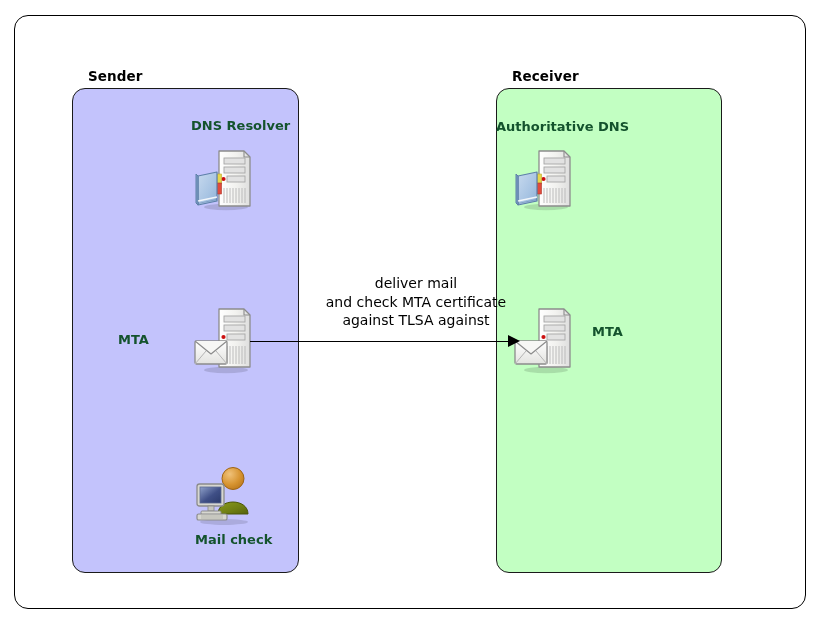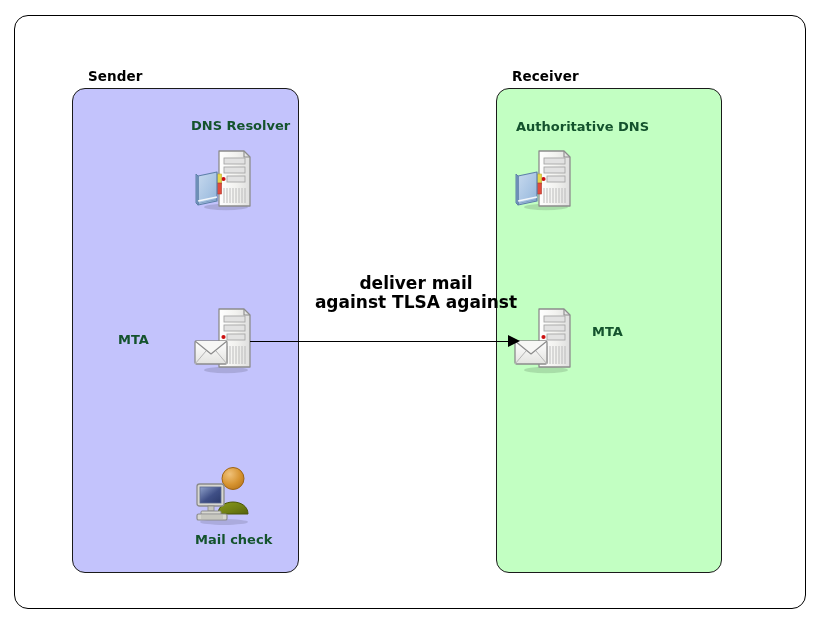--- a/index.html
+++ b/index.html
@@ -73,21 +73,21 @@
   .node-label {
     position: absolute;
     font-size: 13px;
     font-weight: bold;
     color: #14532d;
     white-space: nowrap;
   }
   .lbl-dns-resolver { left: 191px; top: 118px; }
   .lbl-mta-sender   { left: 118px; top: 332px; }
   .lbl-mail-user    { left: 195px; top: 532px; }
-  .lbl-auth-dns     { left: 516px; top: 119px; }
+  .lbl-auth-dns     { left: 496px; top: 119px; }
   .lbl-mta-receiver { left: 592px; top: 324px; }
 
   
   .icon {
     position: absolute;
   }
   .icon-dns-resolver { left: 193px; top: 143px; width: 62px; height: 68px; }
   .icon-mta-sender   { left: 193px; top: 303px; width: 62px; height: 72px; }
   .icon-mail-user    { left: 193px; top: 464px; width: 62px; height: 62px; }
   .icon-auth-dns     { left: 513px; top: 143px; width: 62px; height: 68px; }
@@ -112,22 +112,22 @@
     border-left: 12px solid #000000;
   }
 
   
   .arrow-label {
     position: absolute;
     left: 296px;
     top: 274px;
     width: 240px;
     text-align: center;
-    font-size: 17px;
-    font-weight: bold;
+    font-size: 14px;
+    font-weight: normal;
     line-height: 18.5px;
     color: #000000;
   }
   .arrow-label div { white-space: nowrap; }
 </style>
 </head>
 <body>
 
 <div id="canvas">
 
@@ -319,16 +319,17 @@
       <path d="M34 61 L23 48" fill="none" stroke="#b5b5b5" stroke-width="1"></path>
     </svg>
   </div>
   <div class="node-label lbl-mta-receiver">MTA</div>
 
   <div class="arrow-line"></div>
   <div class="arrow-head"></div>
 
   <div class="arrow-label">
     <div>deliver mail</div>
+    <div>and check MTA certificate</div>
     <div>against TLSA against</div>
   </div>
 
 </div>
 
 </body></html>

